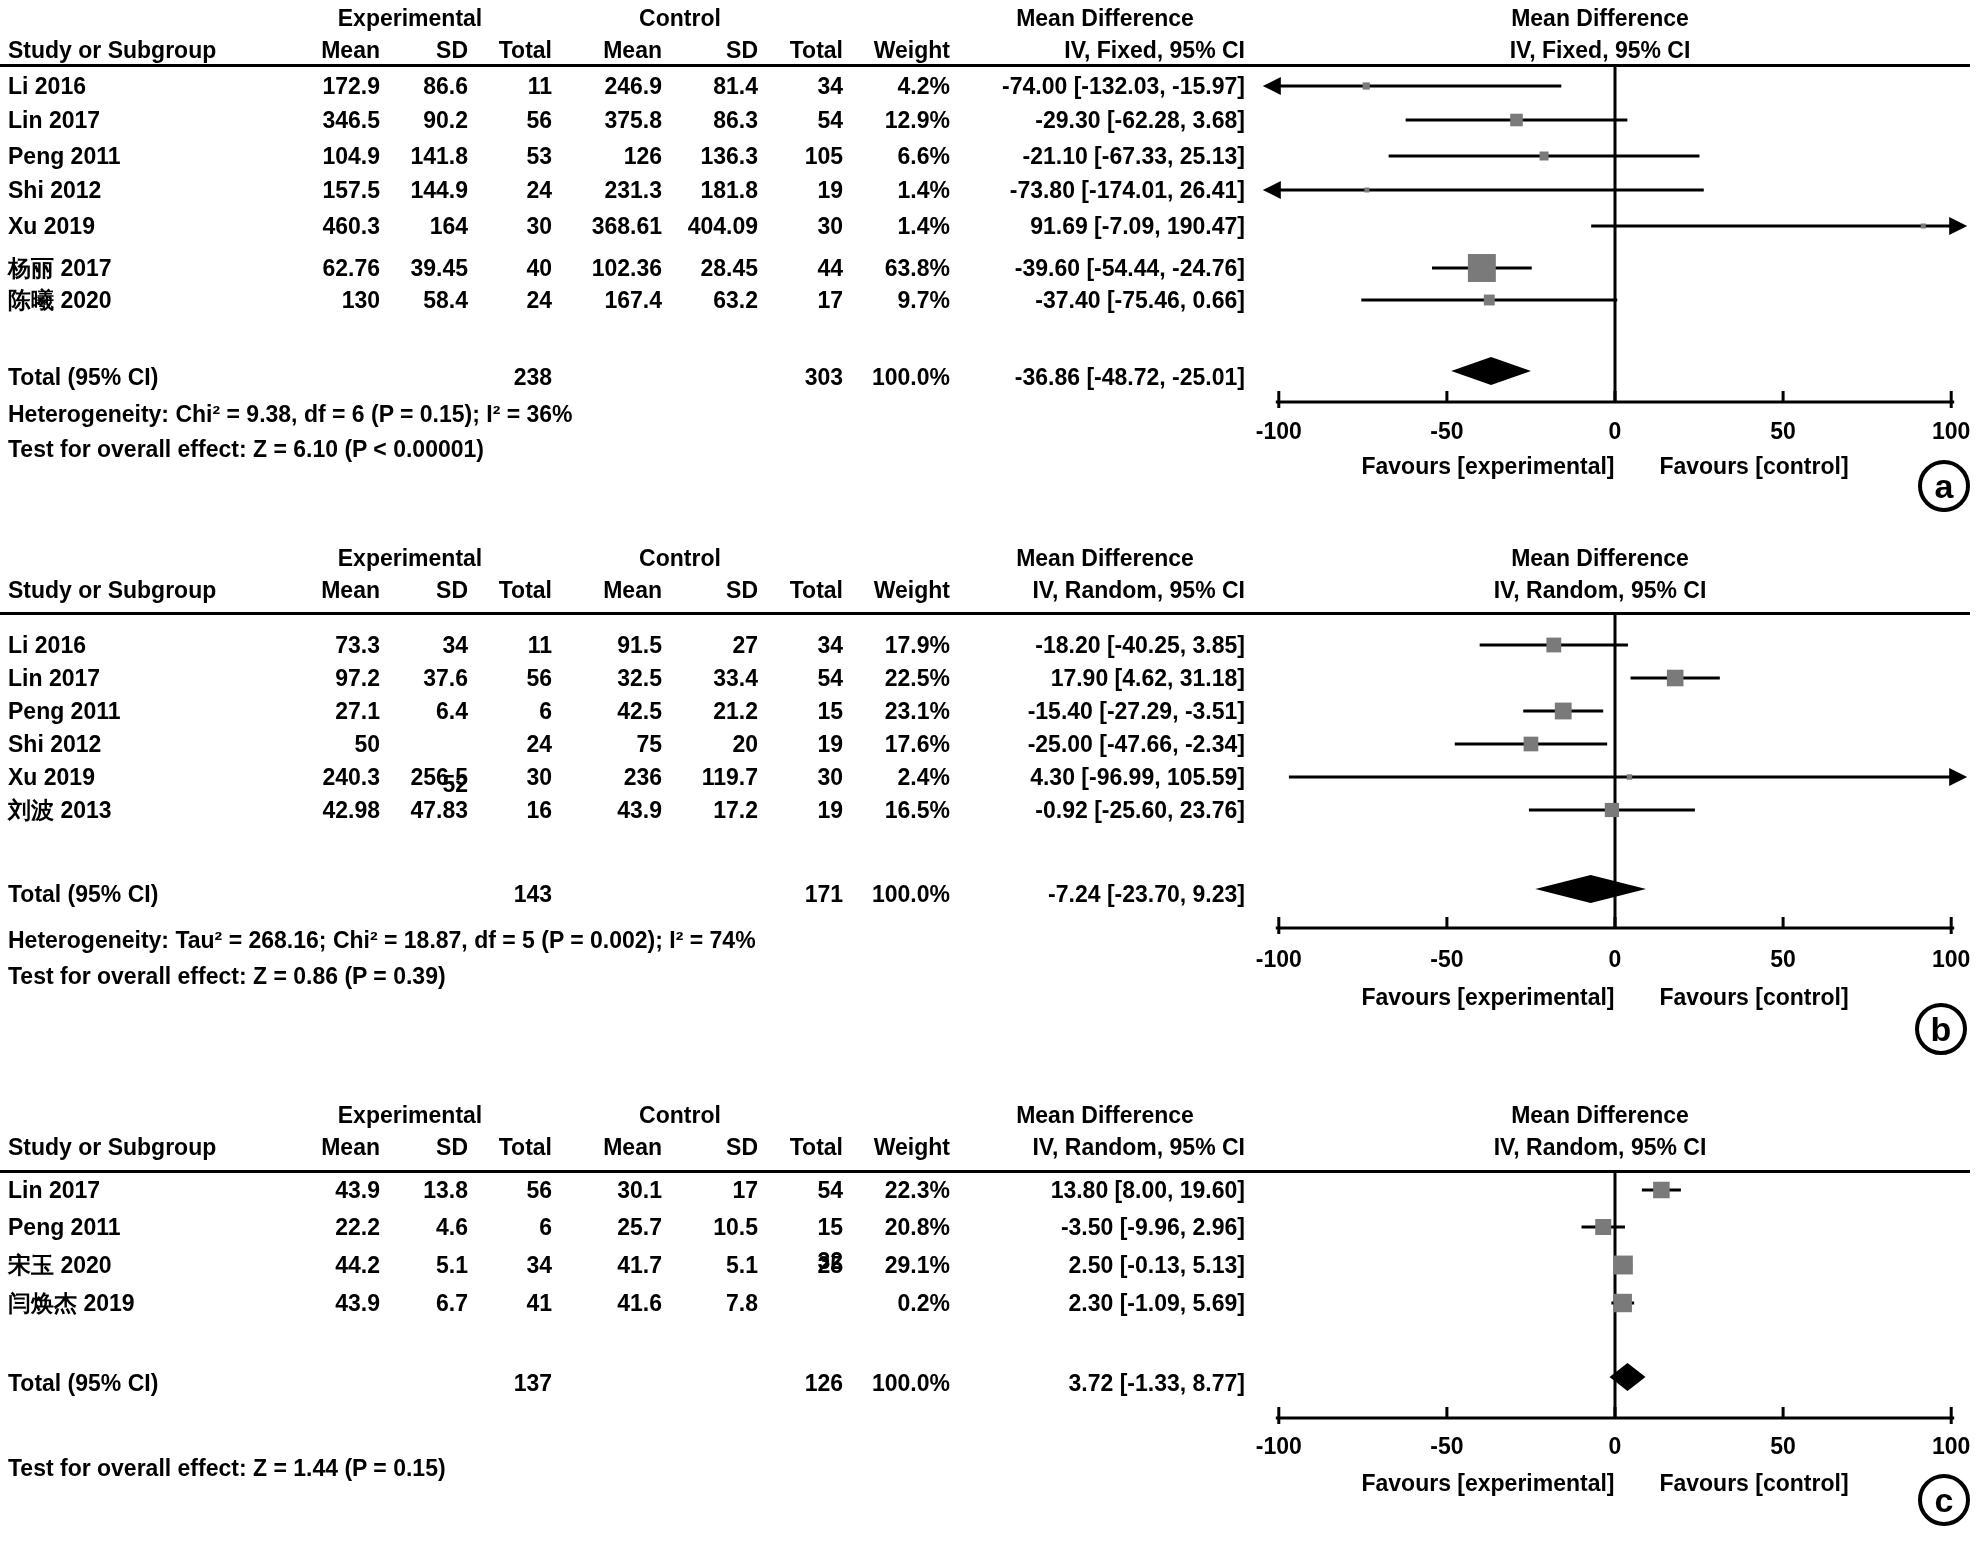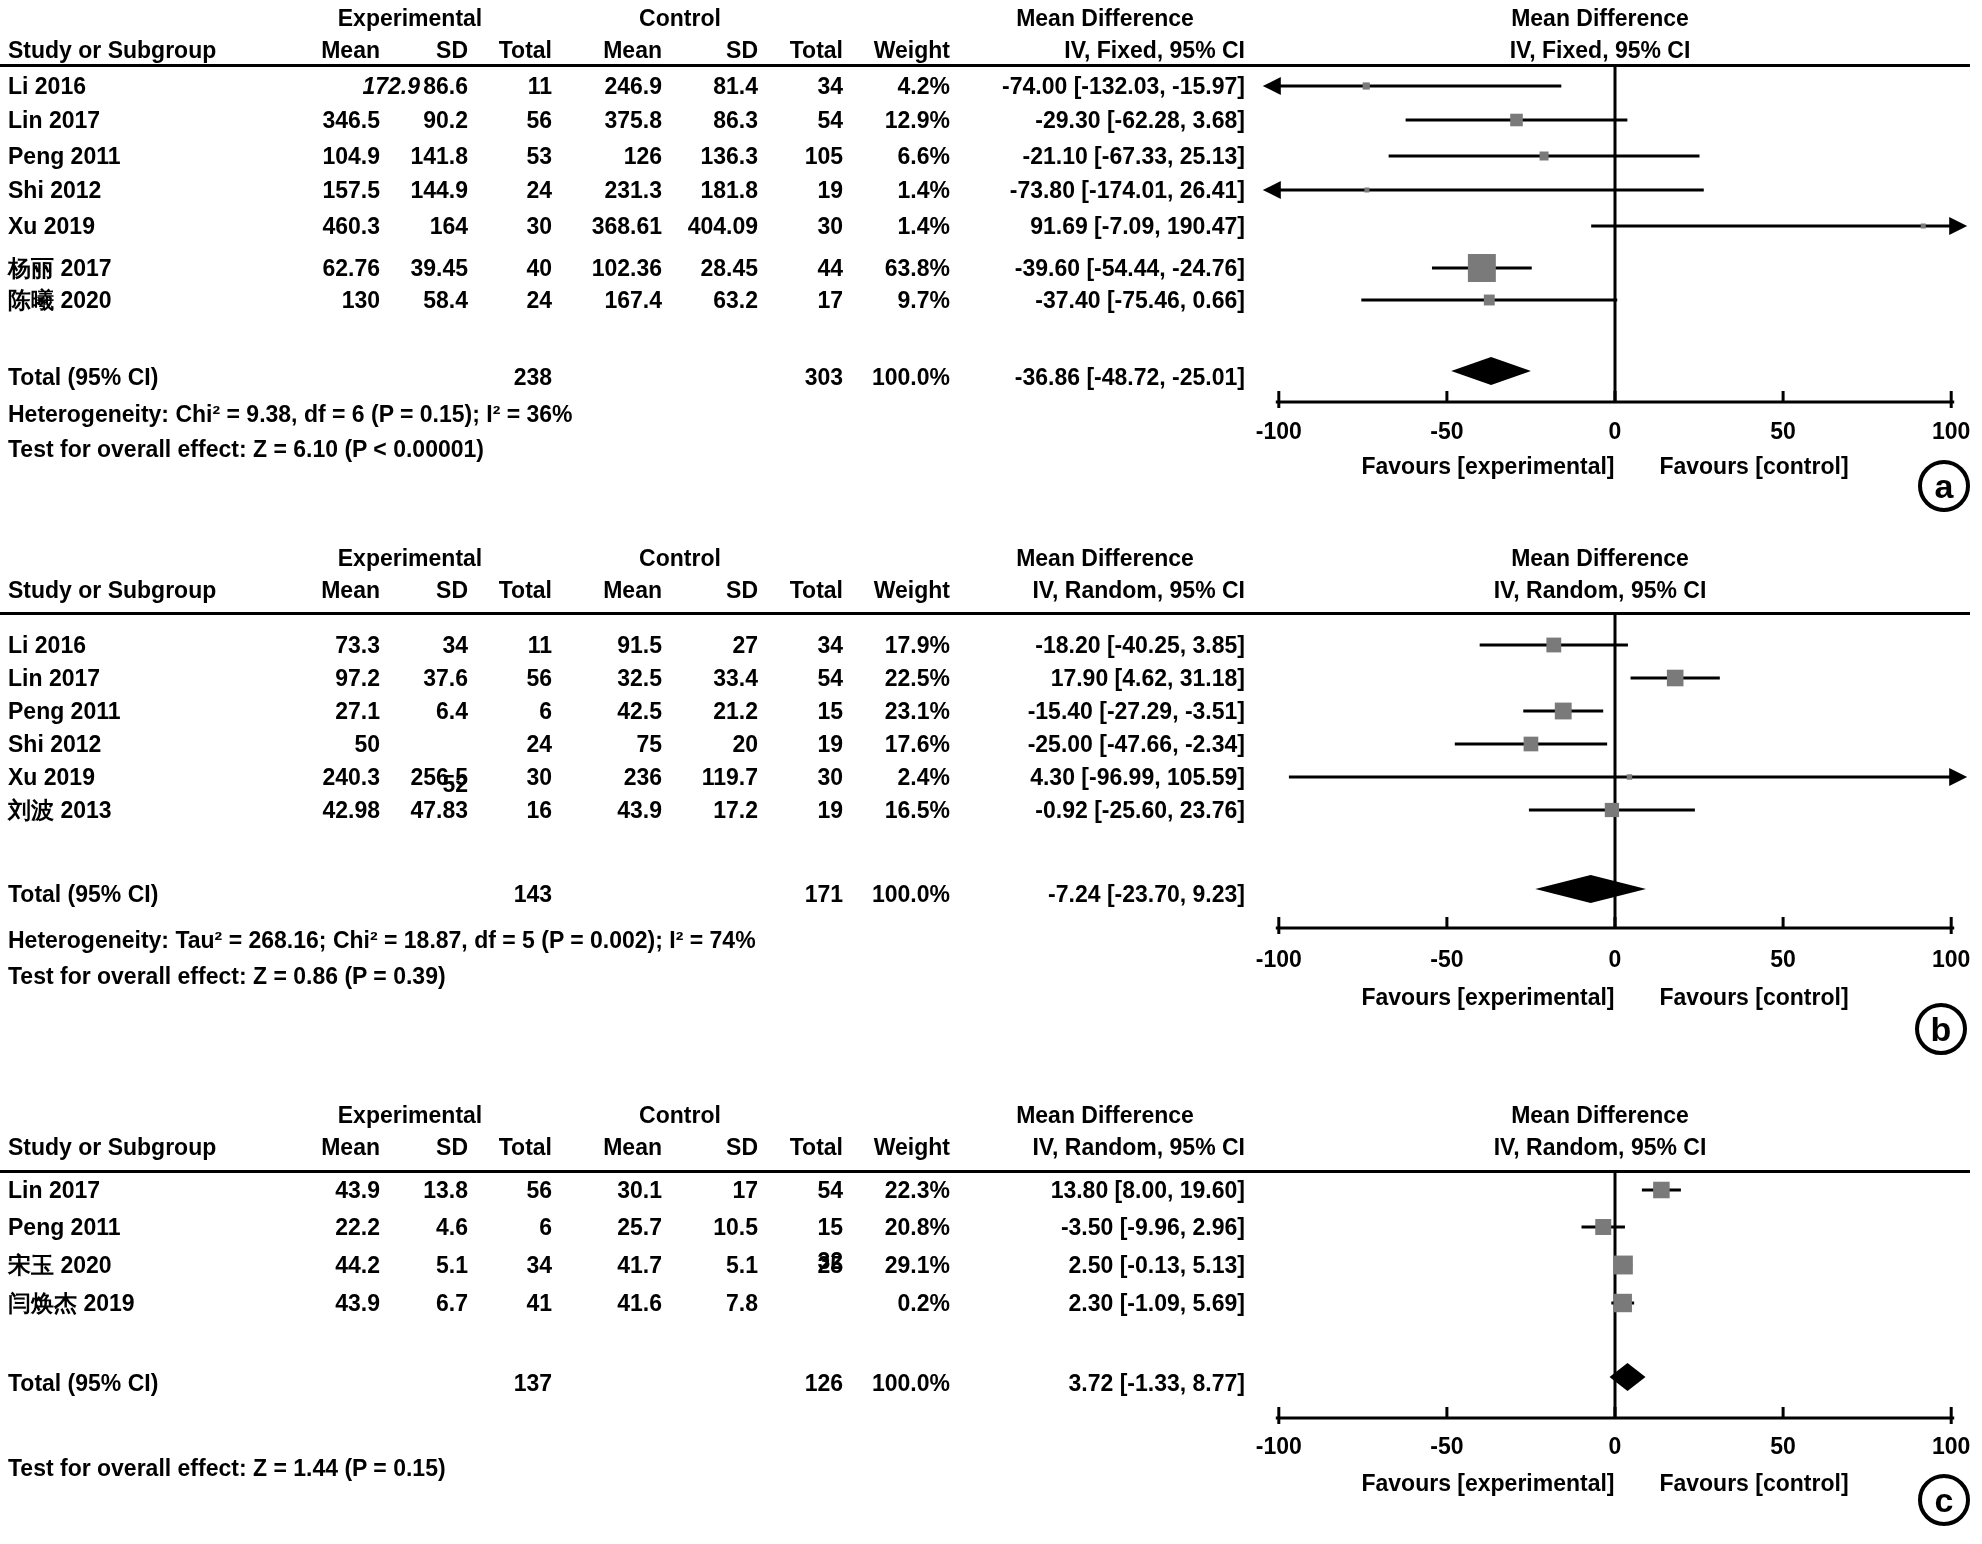--- a/index.html
+++ b/index.html
@@ -38,21 +38,21 @@
       <div class="cell" style="top: 50px; right: 1514px;">SD</div>
       <div class="cell" style="top: 50px; right: 1430px;">Total</div>
       <div class="cell" style="top: 50px; right: 1320px;">Mean</div>
       <div class="cell" style="top: 50px; right: 1224px;">SD</div>
       <div class="cell" style="top: 50px; right: 1139px;">Total</div>
       <div class="cell" style="top: 50px; right: 1032px;">Weight</div>
       <div class="cell" style="top: 50px; right: 737px;">IV, Fixed, 95% CI</div>
       <div class="cell center" style="top: 50px; left: 1600px;">IV, Fixed, 95% CI</div>
       <div class="rule" style="top: 64px; width: 1970px;"></div>
       <div class="cell" style="top: 86px; left: 8px;">Li 2016</div>
-      <div class="cell" style="top: 86px; right: 1562px; font-style: italic;">172.9</div>
+      <div class="cell" style="top: 86px; right: 1602px;">172.9</div>
       <div class="cell" style="top: 86px; right: 1514px;">86.6</div>
       <div class="cell" style="top: 86px; right: 1430px;">11</div>
       <div class="cell" style="top: 86px; right: 1320px;">246.9</div>
       <div class="cell" style="top: 86px; right: 1224px;">81.4</div>
       <div class="cell" style="top: 86px; right: 1139px;">34</div>
       <div class="cell" style="top: 86px; right: 1032px;">4.2%</div>
       <div class="cell" style="top: 86px; right: 737px;">-74.00 [-132.03, -15.97]</div>
       <div class="cell" style="top: 120px; left: 8px;">Lin 2017</div>
       <div class="cell" style="top: 120px; right: 1602px;">346.5</div>
       <div class="cell" style="top: 120px; right: 1514px;">90.2</div>

